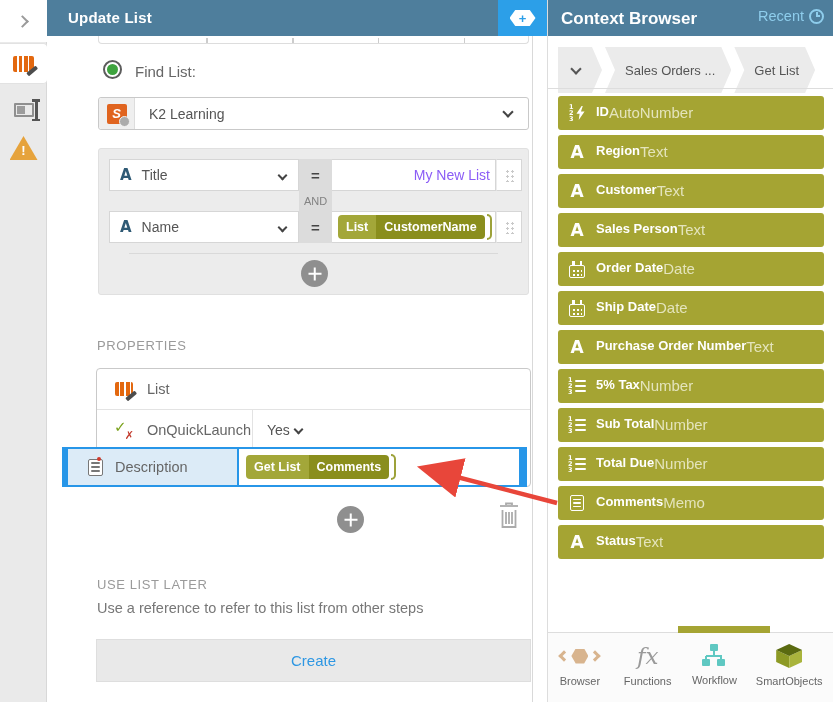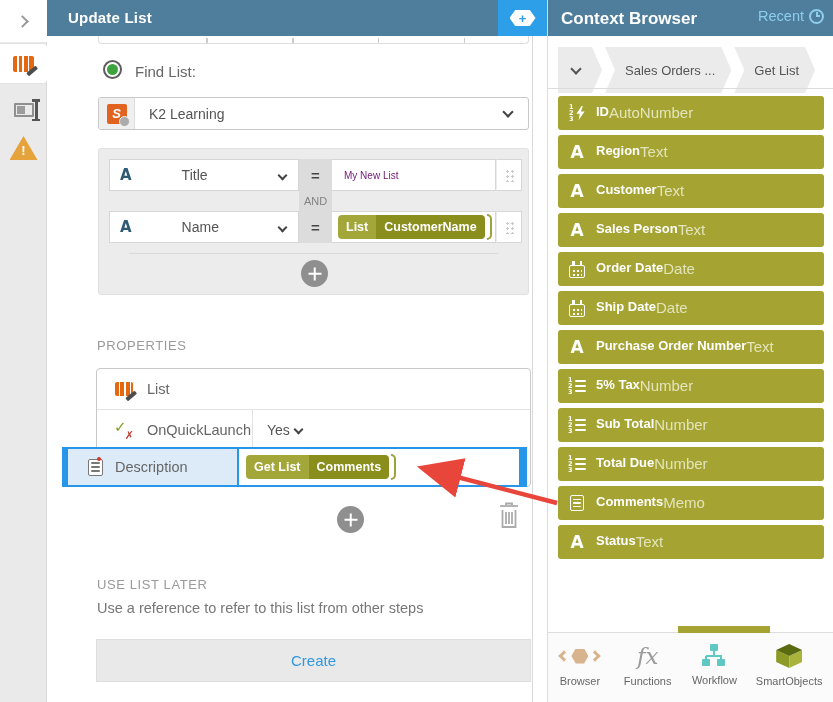--- a/index.html
+++ b/index.html
@@ -48,31 +48,31 @@
   .so-select{position:absolute;left:43px;top:61px;width:431px;height:33px;background:#fff;border:1px solid #c9c9c9;border-radius:3px;display:flex;align-items:center;cursor:pointer;}
   .so-icon-cell{width:36px;align-self:stretch;background:#efefef;border-right:1px solid #ddd;border-radius:3px 0 0 3px;display:flex;align-items:center;justify-content:center;}
   .ic-s{position:relative;width:20px;height:20px;background:#e0641f;border-radius:2px;color:#fff;font-weight:bold;font-style:italic;font-size:13px;display:flex;align-items:center;justify-content:center;}
   .ic-s::before{content:"S";}
   .ic-s::after{content:"";position:absolute;right:-3px;bottom:-3px;width:9px;height:9px;border-radius:50%;background:#ababab;border:1.5px solid #f0f0f0;}
   .so-value{margin-left:14px;font-size:14px;color:#555;}
   .chev-down{width:8px;height:8px;border-right:2px solid #444;border-bottom:2px solid #444;transform:rotate(45deg);}
   .so-chev{position:absolute;right:16px;top:10px;}
 
   .cond{position:absolute;left:43px;top:112px;width:431px;height:147px;background:#ececec;border:1px solid #e0e0e0;border-radius:3px;}
-  .c-field{position:absolute;left:10px;width:190px;height:32px;background:#fff;border:1px solid #d6d6d6;display:flex;align-items:center;cursor:pointer;gap:40px;}
+  .c-field{position:absolute;left:10px;width:190px;height:32px;background:#fff;border:1px solid #d6d6d6;display:flex;align-items:center;cursor:pointer;}
   .r1{top:10px;} .r2{top:62px;}
   .cA{margin-left:10px;color:#2f5a75;font-weight:bold;font-size:15px;font-family:"DejaVu Sans",sans-serif;}
   .cA::before{content:"A";}
   .c-label{margin-left:10px;font-size:14px;color:#555;}
   .c-chev{position:absolute;right:12px;width:7px;height:7px;}
   .eq-strip{position:absolute;left:200px;top:10px;width:33px;height:84px;background:#dcdcdc;display:flex;flex-direction:column;}
   .eq{height:32px;display:flex;align-items:center;justify-content:center;color:#444;font-weight:bold;font-size:15px;cursor:pointer;}
   .and{height:20px;display:flex;align-items:center;justify-content:center;color:#828282;font-size:11px;}
   .c-val{position:absolute;left:233px;width:164px;height:32px;background:#fff;border:1px solid #d6d6d6;border-left:none;display:flex;align-items:center;}
-  .c-val input{border:none;outline:none;width:150px;margin-left:10px;font-size:10px;color:#701a75;font-family:inherit;background:transparent;}
+  .c-val input{border:none;outline:none;width:150px;margin-left:10px;font-size:14px;color:#8b5cf6;font-family:inherit;background:transparent;text-align:right;}
   .c-val.tagcell{padding-left:6px;}
   .c-handle{position:absolute;left:397px;width:26px;height:32px;background:#fff;border:1px solid #d6d6d6;border-left:1px solid #ececec;display:flex;align-items:center;justify-content:center;cursor:grab;}
   .dots{width:9px;height:14px;background-image:radial-gradient(circle,#c9c9c9 1.2px,transparent 1.4px);background-size:5px 5px;background-position:0 1px;}
   .cond-div{position:absolute;left:30px;right:30px;top:104px;border-top:1px solid #d9d9d9;}
   .plus{width:27px;height:27px;border-radius:50%;background:#8f8f8f;position:relative;cursor:pointer;}
   .plus::before,.plus::after{content:"";position:absolute;background:#fff;left:50%;top:50%;}
   .plus::before{width:13px;height:2.5px;transform:translate(-50%,-50%);}
   .plus::after{width:2.5px;height:13px;transform:translate(-50%,-50%);}
   .cond-plus{position:absolute;left:202px;top:111px;}
 

